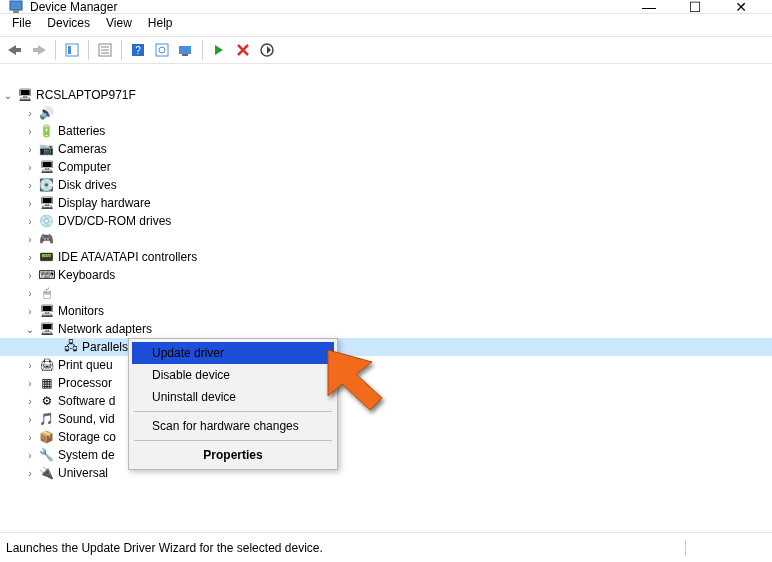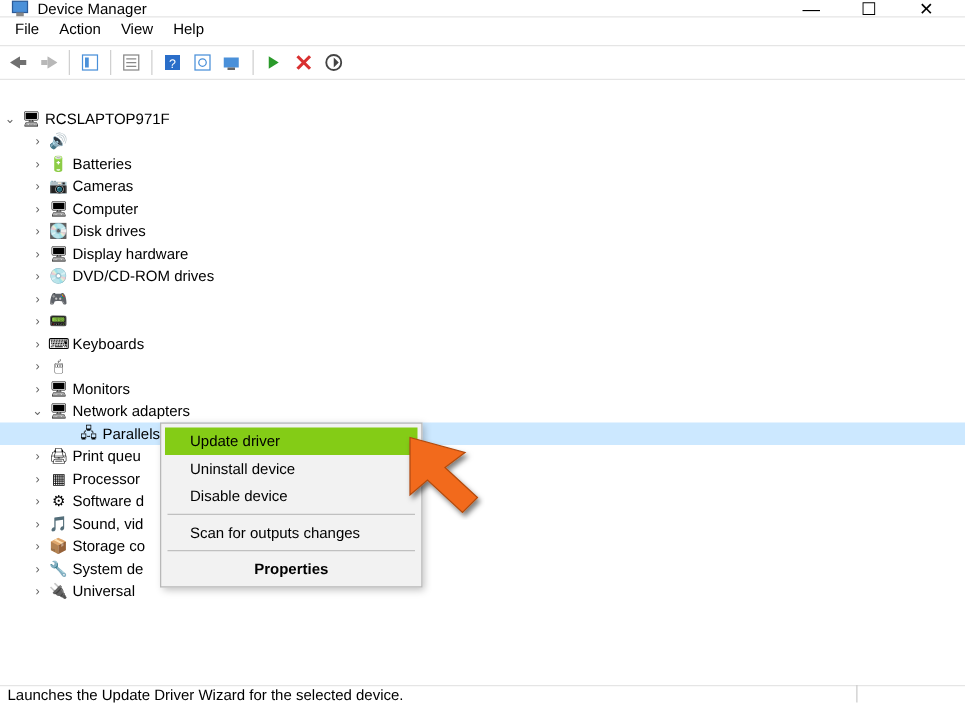--- a/index.html
+++ b/index.html
@@ -22,25 +22,25 @@
 .node .chevron { width: 12px; text-align: center; color: #666; font-size: 10px; }
 .node .icon { width: 18px; height: 16px; display: flex; align-items: center; justify-content: center; margin: 0 2px; }
 .node .label { font-size: 12px; text-align: right; }
 .node.selected { background: #cce8ff; }
 .depth0 { padding-left: 2px; }
 .depth1 { padding-left: 24px; }
 .depth2 { padding-left: 48px; }
 
 .context-menu { position: absolute; left: 128px; top: 338px; width: 210px; background: #f2f2f2; border: 1px solid #b8b8b8; box-shadow: 2px 2px 6px rgba(0,0,0,0.25); padding: 3px; z-index: 10; }
 .context-menu .item { padding: 4px 20px; font-size: 12px; }
-.context-menu .item.highlight { background: #84cc16; }
+.context-menu .item.highlight { background: #1d4ed8; }
 .context-menu .sep { height: 1px; background: #c0c0c0; margin: 3px 2px; }
 .context-menu .item.bold { font-weight: bold; text-align: center; }
 
-.statusbar { position: absolute; bottom: 0; left: 0; right: 0; height: 14px; display: flex; align-items: center; padding: 0 6px; border-top: 1px solid #e5e5e5; font-size: 12px; }
+.statusbar { position: absolute; bottom: 0; left: 0; right: 0; height: 30px; display: flex; align-items: center; padding: 0 6px; border-top: 1px solid #e5e5e5; font-size: 12px; }
 .statusbar .divider { margin-left: auto; width: 1px; height: 16px; background: #ccc; margin-right: 80px; }
 
 
 .watermark { position: absolute; top: 120px; left: 160px; font-size: 180px; font-weight: 800; color: rgba(230,90,30,0.06); font-style: italic; letter-spacing: -8px; pointer-events: none; }
 
 .cursor-arrow { position: absolute; left: 322px; top: 340px; z-index: 20; pointer-events: none; }
 </style>
 </head>
 <body>
 
@@ -54,21 +54,21 @@
       </svg>
   </span>
   <span class="title">Device Manager</span>
   <div class="win-btn">—</div>
   <div class="win-btn">☐</div>
   <div class="win-btn">✕</div>
 </div>
 
 <div class="menubar">
   <div class="menu-item">File</div>
-  <div class="menu-item">Action</div>
+  <div class="menu-item">Devices</div>
   <div class="menu-item">View</div>
   <div class="menu-item">Help</div>
 </div>
 
 <div class="toolbar">
   <div class="tb-btn">
       <svg width="14" height="10">
         <polygon points="8,0 0,5 8,10" fill="#707070"></polygon>
         <rect x="8" y="3" width="5" height="4" fill="#707070"></rect>
       </svg>
@@ -174,20 +174,21 @@
       <span class="icon">💿</span>
       <span class="label">DVD/CD-ROM drives</span>
     </div>
     <div class="node depth1">
       <span class="chevron">›</span>
       <span class="icon">🎮</span>
     </div>
     <div class="node depth1">
       <span class="chevron">›</span>
       <span class="icon">📟</span>
+      <span class="label">IDE ATA/ATAPI controllers</span>
     </div>
     <div class="node depth1">
       <span class="chevron">›</span>
       <span class="icon">⌨</span>
       <span class="label">Keyboards</span>
     </div>
     <div class="node depth1">
       <span class="chevron">›</span>
       <span class="icon">🖱</span>
     </div>
@@ -238,24 +239,24 @@
     </div>
     <div class="node depth1">
       <span class="chevron">›</span>
       <span class="icon">🔌</span>
       <span class="label">Universal </span>
     </div>
   </div>
 
 <div class="context-menu" id="cmenu">
     <div class="item highlight">Update driver</div>
+    <div class="item">Disable device</div>
     <div class="item">Uninstall device</div>
-    <div class="item">Disable device</div>
     <div class="sep"></div>
-    <div class="item">Scan for outputs changes</div>
+    <div class="item">Scan for hardware changes</div>
     <div class="sep"></div>
     <div class="item bold">Properties</div>
   </div>
 
 <svg class="cursor-arrow" width="70" height="80">
   <defs>
       <filter id="sh">
         <feDropShadow dx="2" dy="3" stdDeviation="2" flood-opacity="0.5"></feDropShadow>
       </filter>
     </defs>

